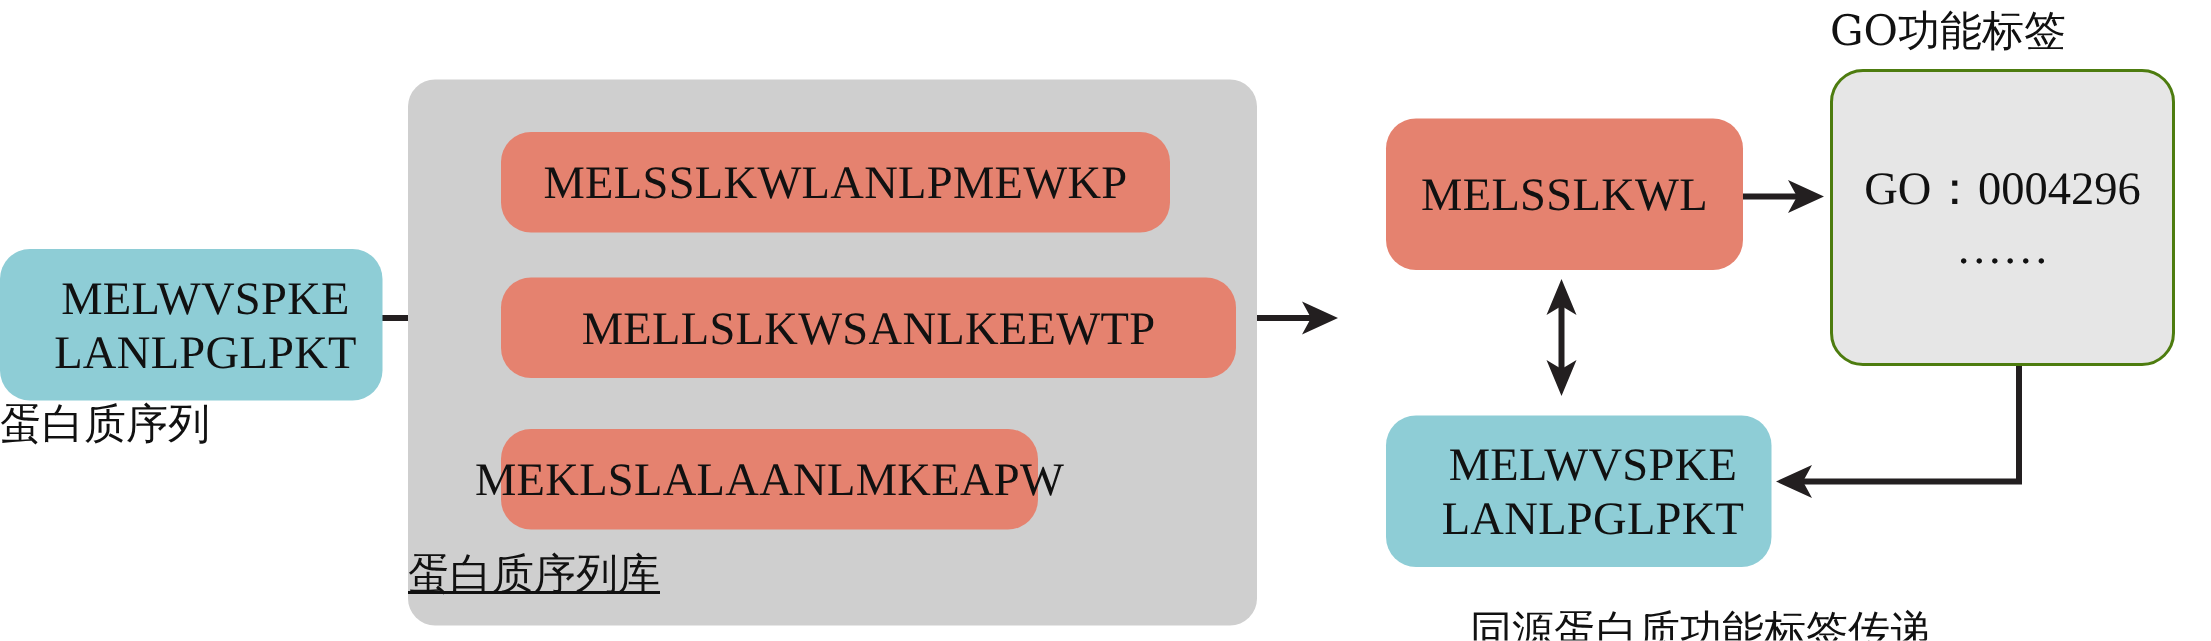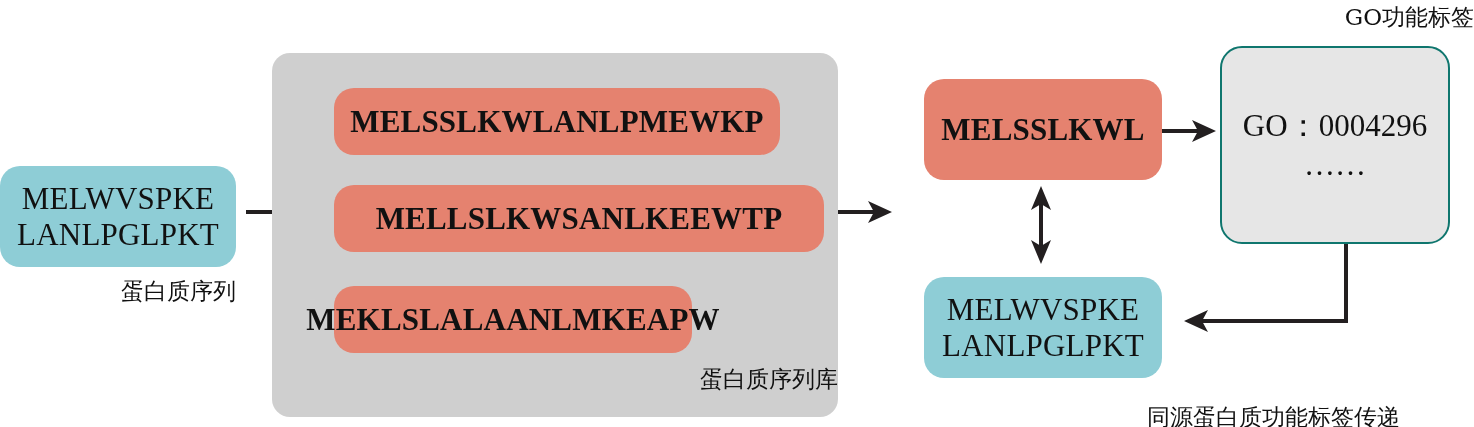--- a/index.html
+++ b/index.html
@@ -1,27 +1,27 @@
 <!DOCTYPE html>
 <html><head>
   <meta charset="utf-8">
   <style>
     html, body { margin: 0; padding: 0; background: #ffffff; }
     body { width: 1474px; height: 427px; position: relative; overflow: hidden;
            font-family: "Liberation Serif", "DejaVu Serif", serif; color: #111; }
     .abs { position: absolute; }
     .box { position: absolute; border-radius: 20px; display: flex; flex-direction: column;
            align-items: center; justify-content: center; text-align: center; }
-    .teal { background: #8ecdd6; }
-    .salmon { background: #e5826f; font-weight: bold; }
+    .teal { background: #8ecdd6; padding-left: 19px; }
+    .salmon { background: #e5826f; }
     .seq { font-size: 31px; line-height: 36px; letter-spacing: 0.2px; white-space: nowrap; }
     .lib { background: #cfcfcf; border-radius: 18px; }
-    .go-box { background: #e6e6e6; border: 2px solid #0f766e; border-radius: 22px; }
+    .go-box { background: #e6e6e6; border: 2px solid #4d7c0f; border-radius: 22px; }
     .go-line { font-size: 31px; line-height: 39px; white-space: nowrap; }
-    .cap { font-size: 23px; white-space: nowrap; text-align: right;
+    .cap { font-size: 28px; white-space: nowrap; text-align: left;
            font-family: "DejaVu Serif", "Liberation Serif", serif; }
     svg.arrows { position: absolute; left: 0; top: 0; }
   </style>
 </head>
 <body>
 
 <svg class="arrows" width="1474" height="427">
   <defs>
     <marker id="ah" markerWidth="10" markerHeight="10" refX="8" refY="5" orient="auto" markerUnits="userSpaceOnUse">
       <path d="M0,0 L10,5 L0,10 L3,5 Z" fill="#231f20"></path>
@@ -47,33 +47,33 @@
   <g>
     <polyline points="1346,242 1346,321 1200,321" fill="none" stroke="#231f20" stroke-width="4"></polyline>
     <path d="M1184,321 L1208,310 L1202,321 L1208,332 Z" fill="#231f20"></path>
   </g>
 </svg>
 
 <div class="box teal" style="left:0px; top:166px; width:236px; height:101px;">
   <div class="seq">MELWVSPKE</div>
   <div class="seq">LANLPGLPKT</div>
 </div>
-<div class="abs cap" style="left:0px; top:276px; width:236px;">蛋白质序列</div>
+<div class="abs cap" style="left:0px; top:264px; width:236px;">蛋白质序列</div>
 
 <div class="abs lib" style="left:272px; top:53px; width:566px; height:364px;"></div>
 <div class="box salmon" style="left:334px; top:88px; width:446px; height:67px;">
   <div class="seq">MELSSLKWLANLPMEWKP</div>
 </div>
 <div class="box salmon" style="left:334px; top:185px; width:490px; height:67px;">
   <div class="seq">MELLSLKWSANLKEEWTP</div>
 </div>
 <div class="box salmon" style="left:334px; top:286px; width:358px; height:67px;">
   <div class="seq">MEKLSLALAANLMKEAPW</div>
 </div>
-<div class="abs cap" style="left:272px; top:364px; width:566px;">蛋白质序列库</div>
+<div class="abs cap" style="left:272px; top:364px; width:566px;text-decoration:underline;">蛋白质序列库</div>
 
 <div class="box salmon" style="left:924px; top:79px; width:238px; height:101px;gap:10px;">
   <div class="seq">MELSSLKWL</div>
 </div>
 
 <div class="abs cap" style="left:1220px; top:2px; width:254px;">GO功能标签</div>
 <div class="box go-box" style="left:1220px; top:46px; width:226px; height:194px;">
   <div class="go-line">GO：0004296</div>
   <div class="go-line">……</div>
 </div>

